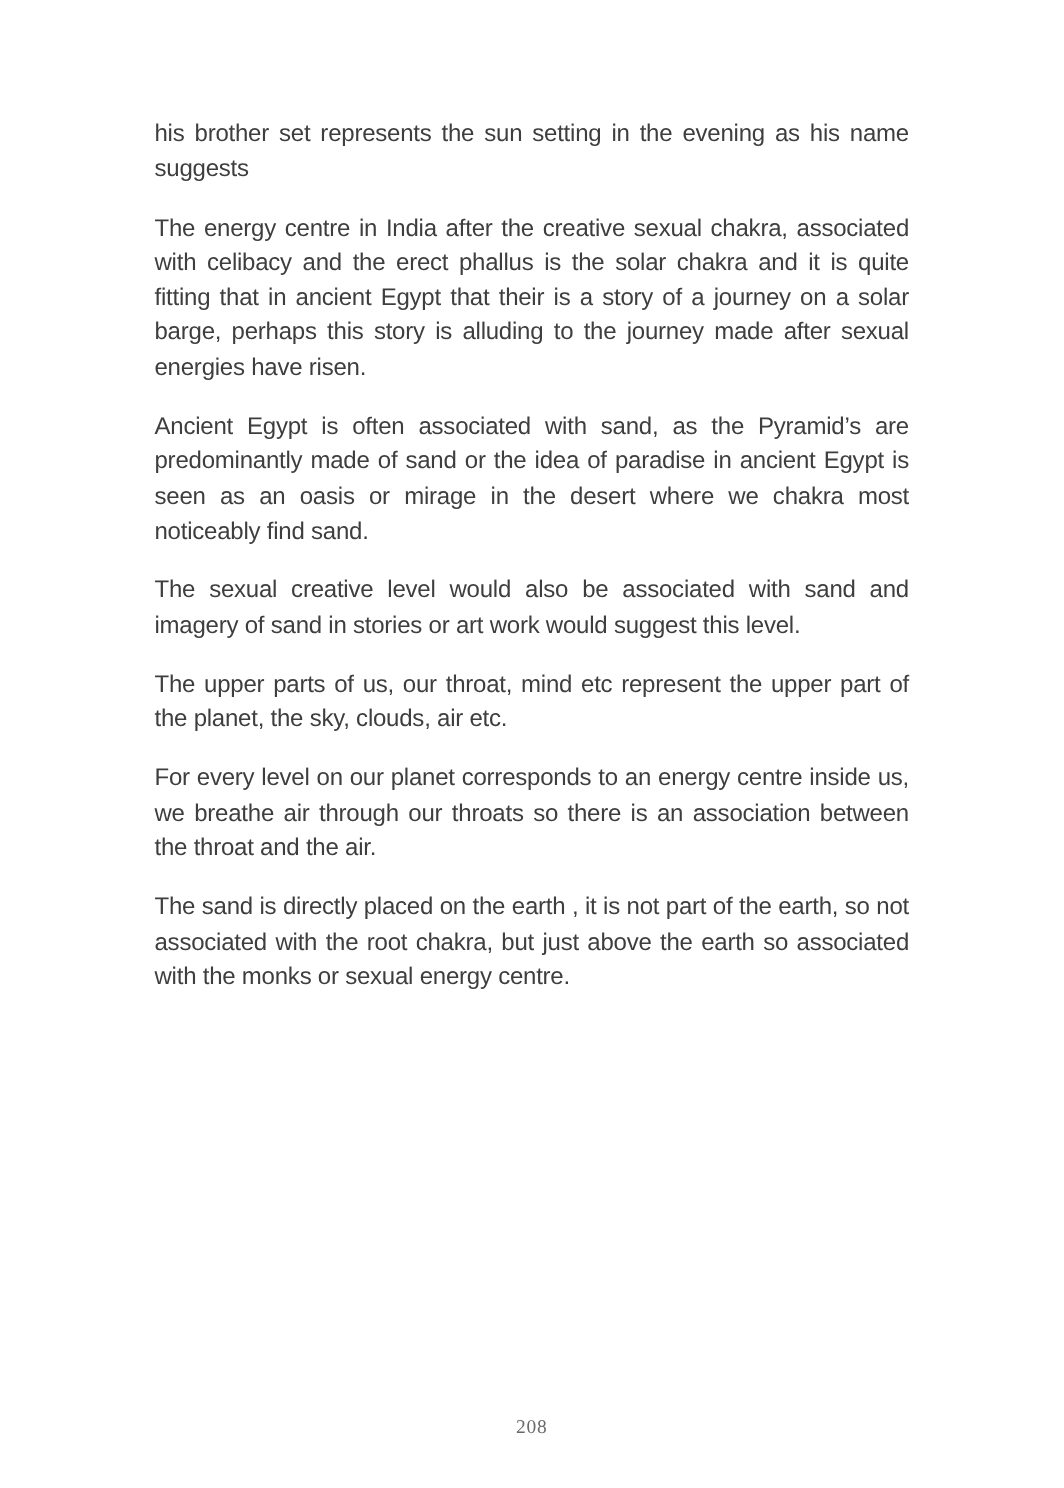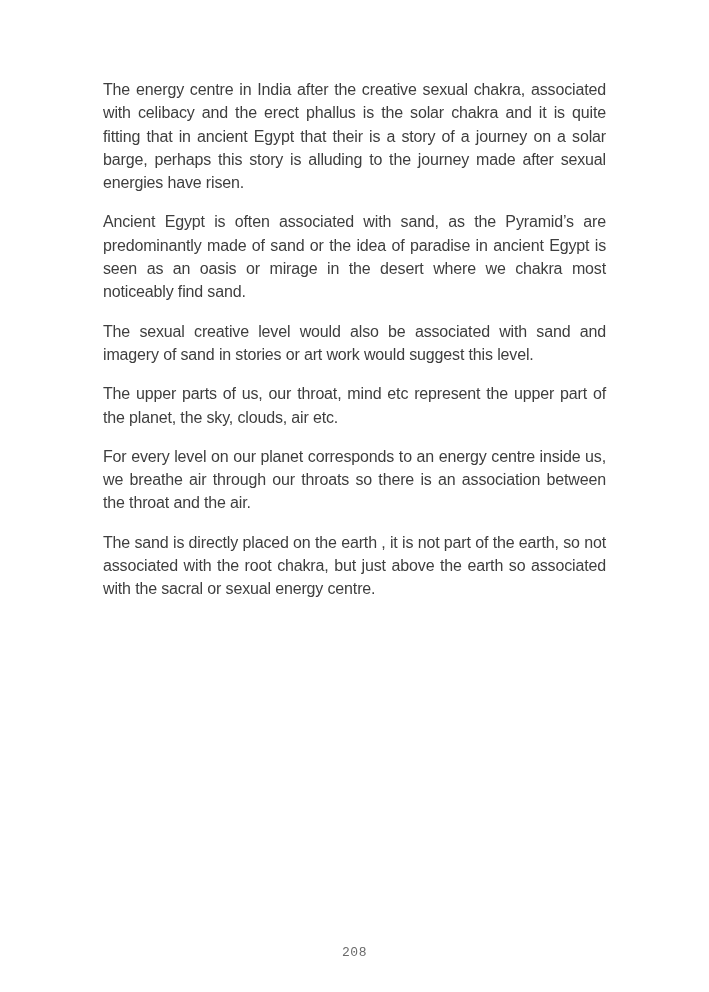--- a/index.html
+++ b/index.html
@@ -30,34 +30,35 @@
     text-justify: inter-word;
   }
   .footer {
     position: absolute;
     bottom: 32px;
     left: 0;
     right: 0;
     text-align: center;
   }
   .page-number {
-    font-family: Liberation Mono, monospace;
+    font-family: Liberation Serif, serif;
     font-size: 13px;
     color: #6a6a6a;
     letter-spacing: 0.5px;
   }
 </style>
 </head>
 <body>
 
 <div class="page">
   <div class="text-block">
+    <p class="para">his brother set represents the sun setting in the evening as his name suggests</p>
     <p class="para">The energy centre in India after the creative sexual chakra, associated with celibacy and the erect phallus is the solar chakra and it is quite fitting that in ancient Egypt that their is a story of a journey on a solar barge, perhaps this story is alluding to the journey made after sexual energies have risen.</p>
     <p class="para">Ancient Egypt is often associated with sand, as the Pyramid’s are predominantly made of sand or the idea of paradise in ancient Egypt is seen as an oasis or mirage in the desert where we chakra most noticeably find sand.</p>
     <p class="para">The sexual creative level would also be associated with sand and imagery of sand in stories or art work would suggest this level.</p>
     <p class="para">The upper parts of us, our throat, mind etc represent the upper part of the planet, the sky, clouds, air etc.</p>
     <p class="para">For every level on our planet corresponds to an energy centre inside us, we breathe air through our throats so there is an association between the throat and the air.</p>
-    <p class="para">The sand is directly placed on the earth , it is not part of the earth, so not associated with the root chakra, but just above the earth so associated with the sacral or sexual energy centre.</p>
+    <p class="para">The sand is directly placed on the earth , it is not part of the earth, so not associated with the root chakra, but just above the earth so associated with the monks or sexual energy centre.</p>
   </div>
   <div class="footer">
     <span class="page-number">208</span>
   </div>
 </div>
 
 </body></html>

